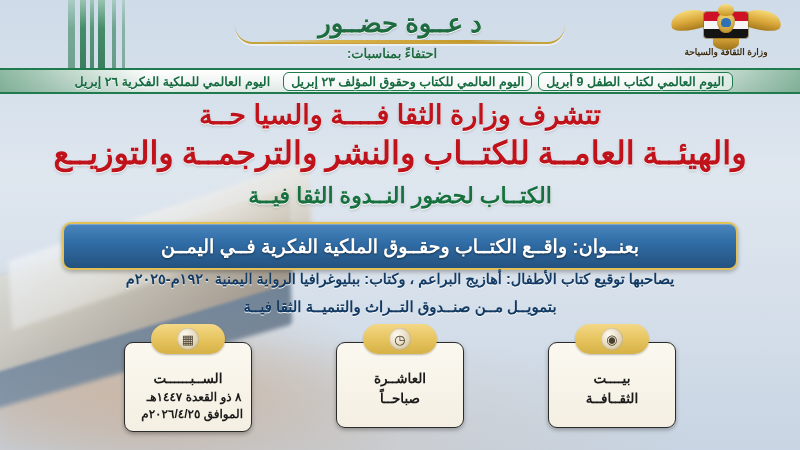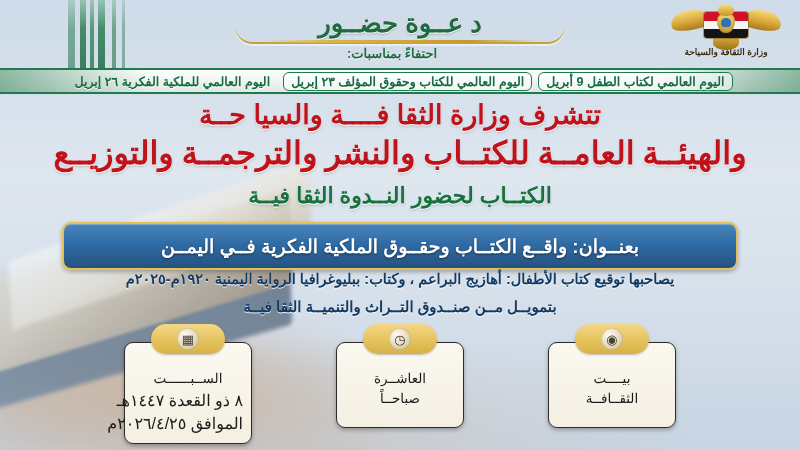--- a/index.html
+++ b/index.html
@@ -268,24 +268,24 @@
     position:relative; margin-top:6px;
     background:linear-gradient(180deg,#fbf8f0 0%, #f4efe2 100%);
     border:1.6px solid #2b2b2b;
     border-radius:9px;
     min-height:86px;
     padding:26px 8px 8px;
     text-align:center;
     box-shadow:0 2px 4px rgba(0,0,0,.3);
   }
   .card-line {
-    font-size:13.5px; font-weight:normal; color:#1a1a1a;
+    font-size:13.5px; font-weight:bold; color:#1a1a1a;
     letter-spacing:3px; line-height:1.45; white-space:nowrap;
   }
-  .card-line.sm { font-size:16px; letter-spacing:0;margin-left:12px; }
+  .card-line.sm { font-size:12px; letter-spacing:0;margin-left:12px; }
 </style>
 </head>
 <body>
 
 <div class="poster">
 
   <div class="bg-photo"></div>
   <div class="desk-glow"></div>
   <div class="book-cover"></div>
   <div class="book-pages"></div>

